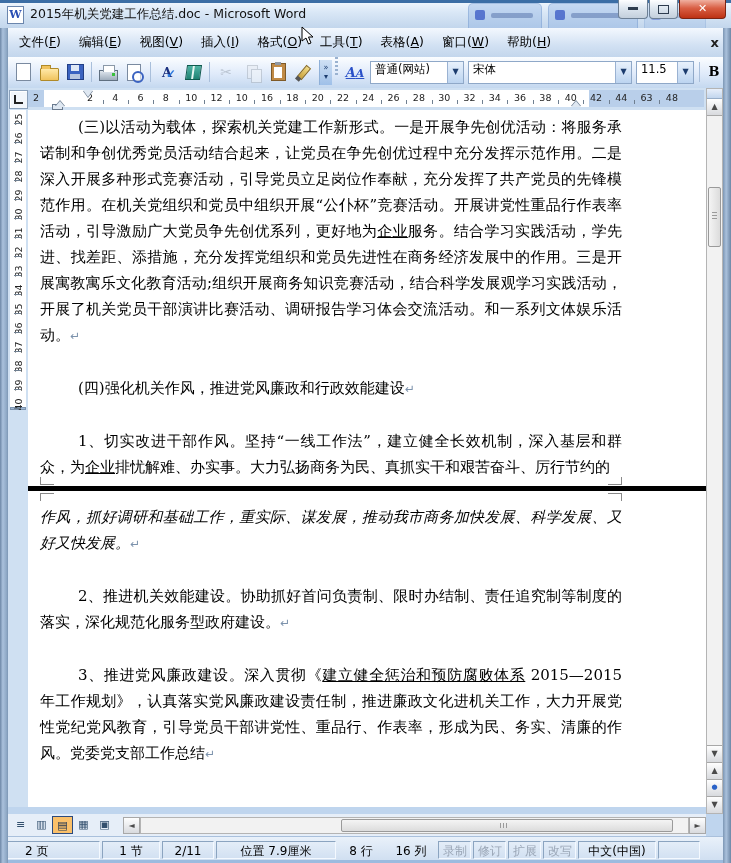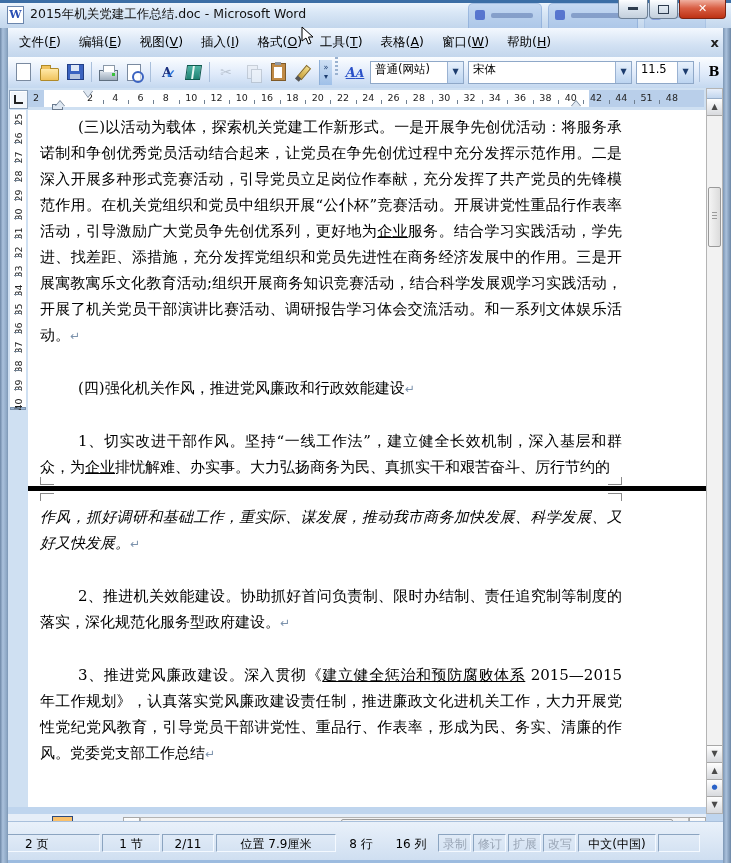--- a/index.html
+++ b/index.html
@@ -137,21 +137,21 @@
   .vb.sel{background:#fac06a;border:1px solid #2b4a7e;box-sizing:border-box;color:#1a2f50;}
   .harrow{width:17px;height:17px;background:linear-gradient(#fefefe,#d8dade);border:1px solid #a8a8a8;
      box-sizing:border-box;text-align:center;font-size:8px;line-height:15px;color:#4a4a4a;margin-left:8px;}
   .htrack{flex:1;height:17px;background:#f2f2f2;border:1px solid #b4b4b4;box-sizing:border-box;position:relative;margin-right:0;}
   .hthumb{position:absolute;top:1px;bottom:1px;left:200px;width:330px;background:linear-gradient(#f4f4f4,#dcdcdc);
      border:1px solid #9a9a9a;border-radius:2px;}
   .hthumb:after{content:"";position:absolute;top:3px;bottom:3px;left:158px;width:8px;
      background:repeating-linear-gradient(90deg,#9a9a9a 0 1px,transparent 1px 3px);}
 
   
-  .statusbar{position:absolute;left:0;bottom:0;width:731px;height:42px;
+  .statusbar{position:absolute;left:0;bottom:0;width:731px;height:27px;
      background:linear-gradient(#e9f1fa,#cdddf0);border-top:1px solid #a9c0dc;
      display:flex;align-items:center;font-size:12px;box-sizing:border-box;padding:12px 4px;}
   .statusbar:after{content:"";position:absolute;left:0;right:0;bottom:0;height:3px;background:#9cbbdf;}
   .sp{height:18px;line-height:18px;border:1px solid;border-color:#8ba4c0 #f4f9ff #f4f9ff #8ba4c0;
      margin-right:2px;text-align:center;white-space:nowrap;box-sizing:border-box;padding:0 4px;}
   .sp.dim{color:#9aa6b6;}
   .sp.wide{text-align:left;}
 
   
   .frame-l{position:absolute;left:0;top:28px;bottom:0;width:8px;
@@ -292,21 +292,21 @@
           <span class="hn" style="left: 365.6px;">26</span>
           <span class="hn" style="left: 390.9px;">28</span>
           <span class="hn" style="left: 416.2px;">30</span>
           <span class="hn" style="left: 441.5px;">32</span>
           <span class="hn" style="left: 466.8px;">34</span>
           <span class="hn" style="left: 492.1px;">36</span>
           <span class="hn" style="left: 517.4px;">38</span>
           <span class="hn" style="left: 542.7px;">40</span>
           <span class="hn" style="left: 568px;">42</span>
           <span class="hn" style="left: 593.3px;">44</span>
-          <span class="hn" style="left: 618.6px;">51</span>
+          <span class="hn" style="left: 618.6px;">63</span>
           <span class="hn" style="left: 643.9px;">48</span>
           <i class="htick" style="left: 74.65px;"></i>
           <i class="htick" style="left: 99.95px;"></i>
           <i class="htick" style="left: 125.25px;"></i>
           <i class="htick" style="left: 150.55px;"></i>
           <i class="htick" style="left: 175.85px;"></i>
           <i class="htick" style="left: 201.15px;"></i>
           <i class="htick" style="left: 226.45px;"></i>
           <i class="htick" style="left: 251.75px;"></i>
           <i class="htick" style="left: 277.05px;"></i>

